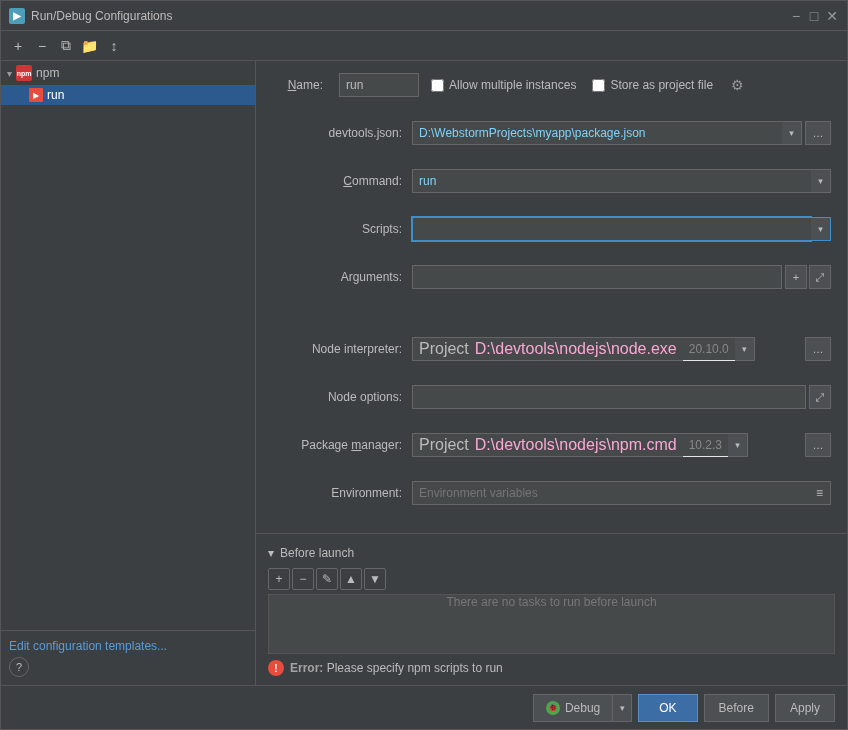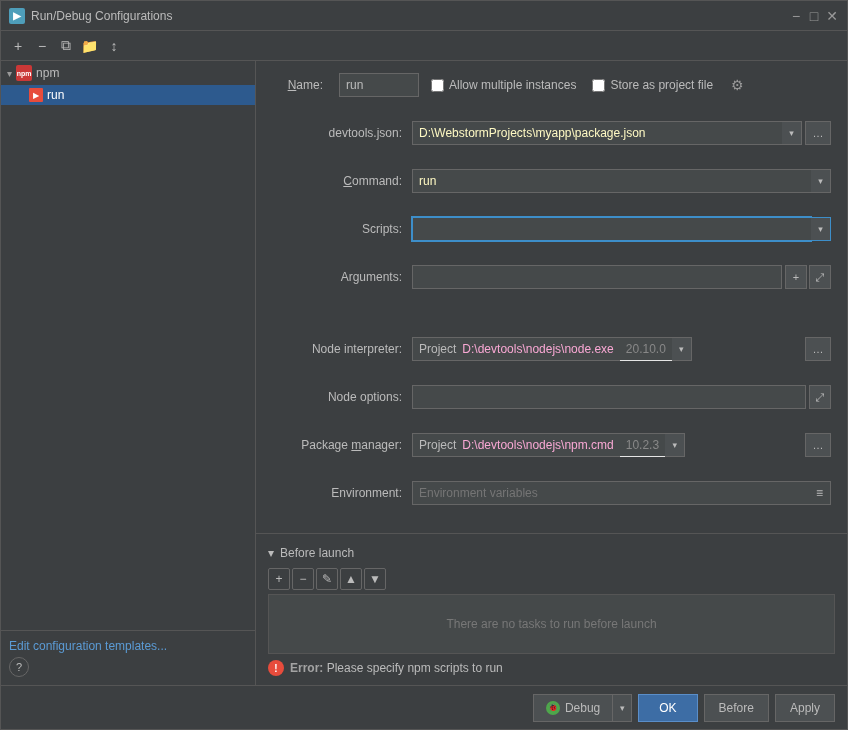--- a/index.html
+++ b/index.html
@@ -277,21 +277,21 @@
       display: flex;
       flex: 1;
       align-items: stretch;
       height: 24px;
     }
     .field-combo input {
       flex: 1;
       background: #45494a;
       border: 1px solid #666;
       border-right: none;
-      color: #fef9c3;
+      color: #7dd3fc;
       padding: 2px 6px;
       font-size: 12px;
       outline: none;
     }
     .field-combo input.focused {
       border-color: #3d8ec9;
       box-shadow: 0 0 0 1px #3d8ec9;
     }
     .combo-arrow {
       background: #4c5052;
@@ -359,21 +359,21 @@
       flex: 1;
       align-items: stretch;
       height: 24px;
     }
     .interpreter-prefix {
       background: #45494a;
       border: 1px solid #666;
       border-right: none;
       color: #888;
       padding: 2px 6px;
-      font-size: 12px;
+      font-size: 16px;
       display: flex;
       align-items: center;
       white-space: nowrap;
       gap: 6px;
     }
     .interpreter-prefix .proj-label {
       color: #bbb;
     }
     .interpreter-prefix .path-label {
       color: #f9a8d4;
@@ -446,21 +446,21 @@
       justify-content: center;
       font-size: 12px;
       border-radius: 2px;
     }
     .before-launch-area {
       margin: 0 12px;
       height: 60px;
       background: #45494a;
       border: 1px solid #555;
       display: flex;
-      align-items: center;
+      align-items: flex-start;
       justify-content: center;
       color: #777;
       font-size: 12px;
     }
     .error-bar {
       display: flex;
       align-items: center;
       gap: 6px;
       padding: 6px 12px;
       margin-top: auto;

